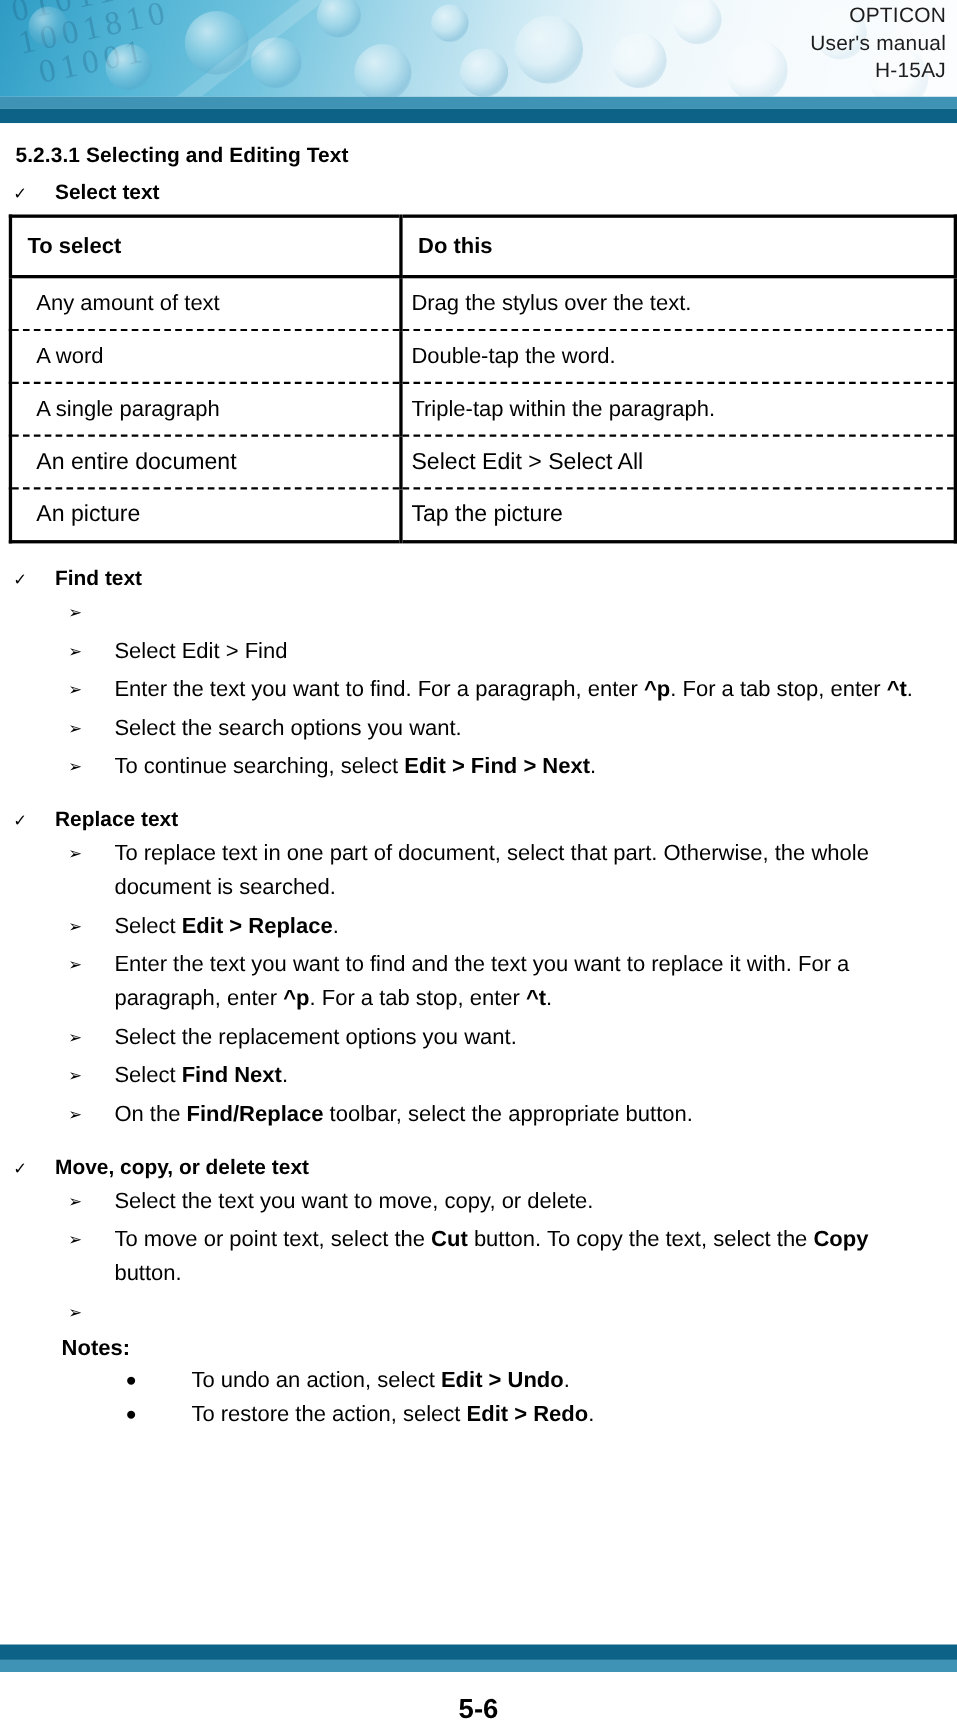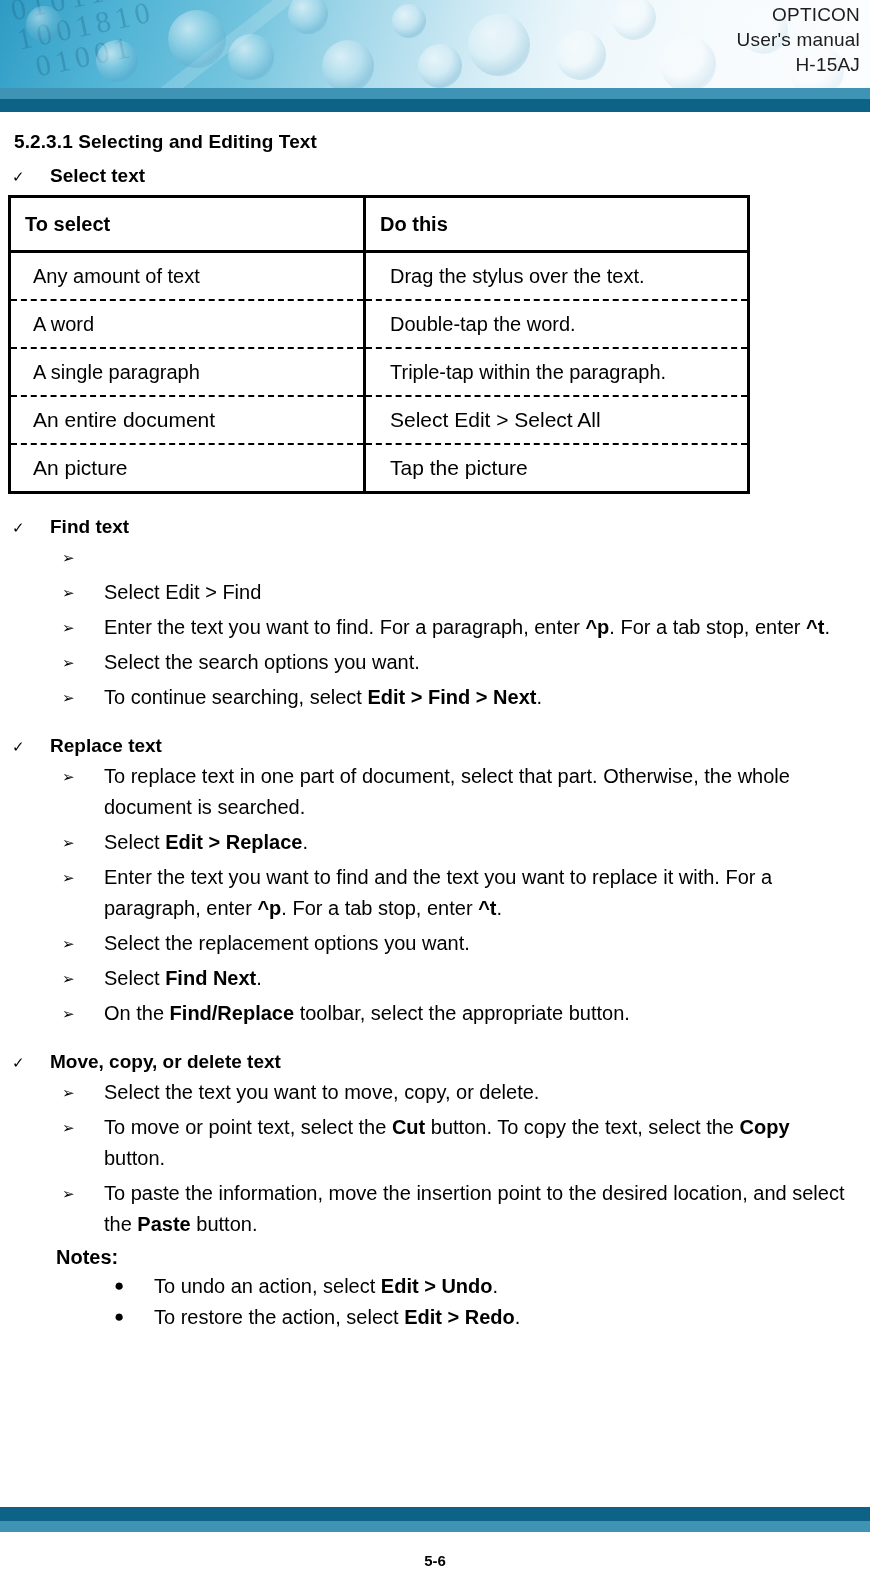--- a/index.html
+++ b/index.html
@@ -147,42 +147,42 @@
     box-sizing: border-box;
   }
   .check-label {
     font-size: 19px;
     font-weight: bold;
   }
 
   
   table.sel-table {
     border-collapse: collapse;
-    width: 742px;
+    width: 862px;
     margin: 8px 0 0 2px;
     border: 3px solid #000;
     table-layout: fixed;
   }
   table.sel-table td {
     padding: 6px 0 6px 14px;
     font-size: 20px;
     vertical-align: middle;
     height: 34px;
   }
   table.sel-table col.c1 { width: 355px; }
   table.sel-table tr.head td {
     font-weight: bold;
     border-bottom: 3px solid #000;
     height: 40px;
     font-size: 20px;
   }
   table.sel-table td.col1 { border-right: 3px solid #000; }
   table.sel-table tr.body + tr.body td { border-top: 2px dashed #000; }
   table.sel-table tr.body td.col1 { padding-left: 22px; }
-  table.sel-table tr.body td.col2 { padding-left: 24px; }
+  table.sel-table tr.body td.col2 { padding-left: 8px; }
   table.sel-table tr.big td { font-size: 21px; }
 
   
   .group { margin-top: 22px; }
 
   ul.sub {
     list-style: none;
     margin: 2px 0 0 0;
     padding: 0;
   }
@@ -226,20 +226,21 @@
     flex: 0 0 40px;
     width: 40px;
     padding-left: 108px;
     box-sizing: content-box;
     font-size: 17px;
     line-height: 30px;
   }
   .note-text {
     font-size: 20px;
     line-height: 30px;
+    margin-left: 20px;
   }
 
   
   .page-footer {
     position: absolute;
     left: 0;
     bottom: 0;
     width: 870px;
   }
   .footer-bar-dark {
@@ -247,21 +248,21 @@
     height: 14px;
     background: #0c6287;
   }
   .footer-bar-light {
     width: 870px;
     height: 11px;
     background: #3f93b5;
   }
   .page-number {
     text-align: center;
-    font-size: 15px;
+    font-size: 25px;
     font-weight: bold;
     padding: 20px 0 8px 0;
   }
 </style>
 </head>
 <body>
 
 <div class="page-header">
   <div class="header-image">
     <div class="binary">0101101
@@ -405,21 +406,20 @@
         <li>
           <span class="chev">➢</span>
           <span class="sub-text"><span>Select the text you want to move, copy, or delete.</span></span>
         </li>
         <li>
           <span class="chev">➢</span>
           <span class="sub-text"><span>To move or point text, select the </span><b>Cut</b><span> button. To copy the text, select the </span><b>Copy</b><span> button.</span></span>
         </li>
         <li>
           <span class="chev">➢</span>
-          <span class="sub-text"><span>To paste the information, move the insertion point to the desired location, and select the </span><b>Paste</b><span> button.</span></span>
         </li>
       </ul>
     <div class="notes-label">Notes:</div>
     <ul class="notes">
         <li>
           <span class="dot">●</span>
           <span class="note-text"><span>To undo an action, select </span><b>Edit &gt; Undo</b><span>.</span></span>
         </li>
         <li>
           <span class="dot">●</span>

